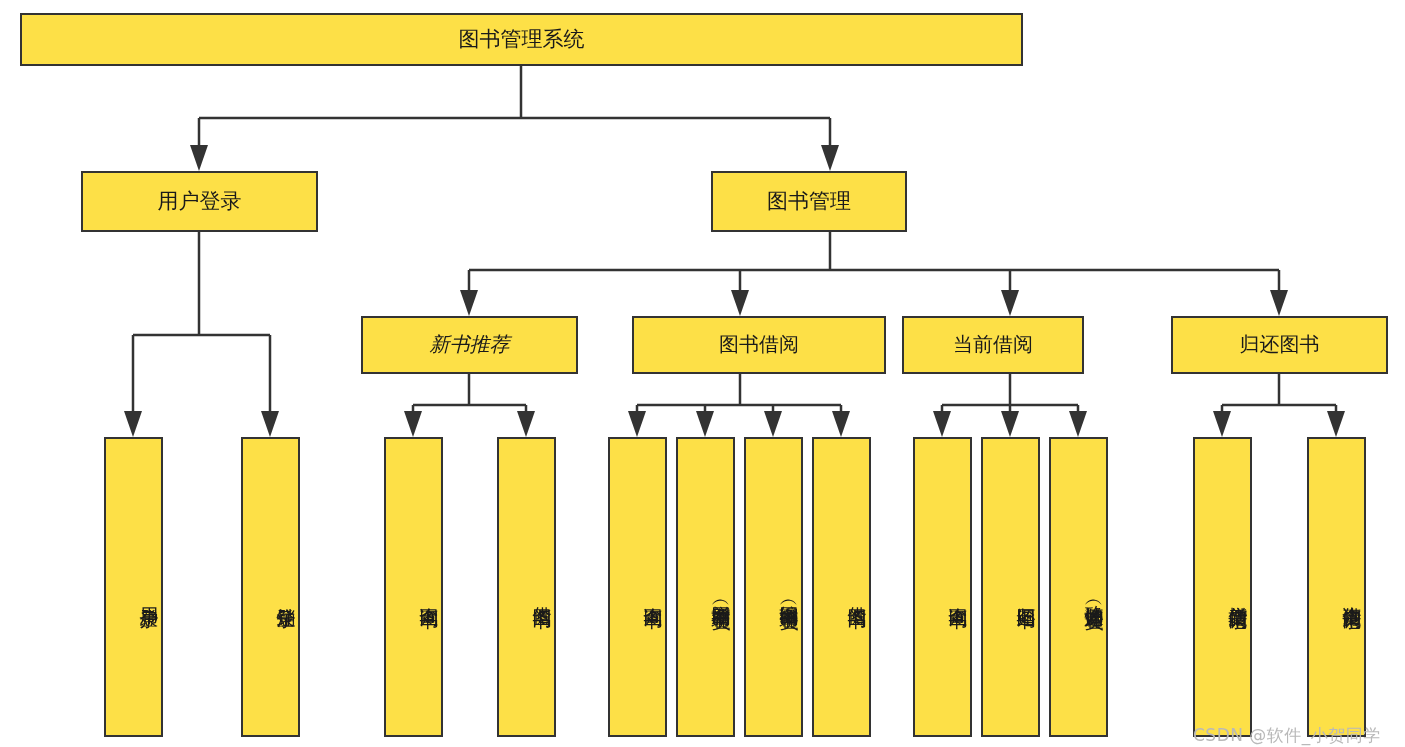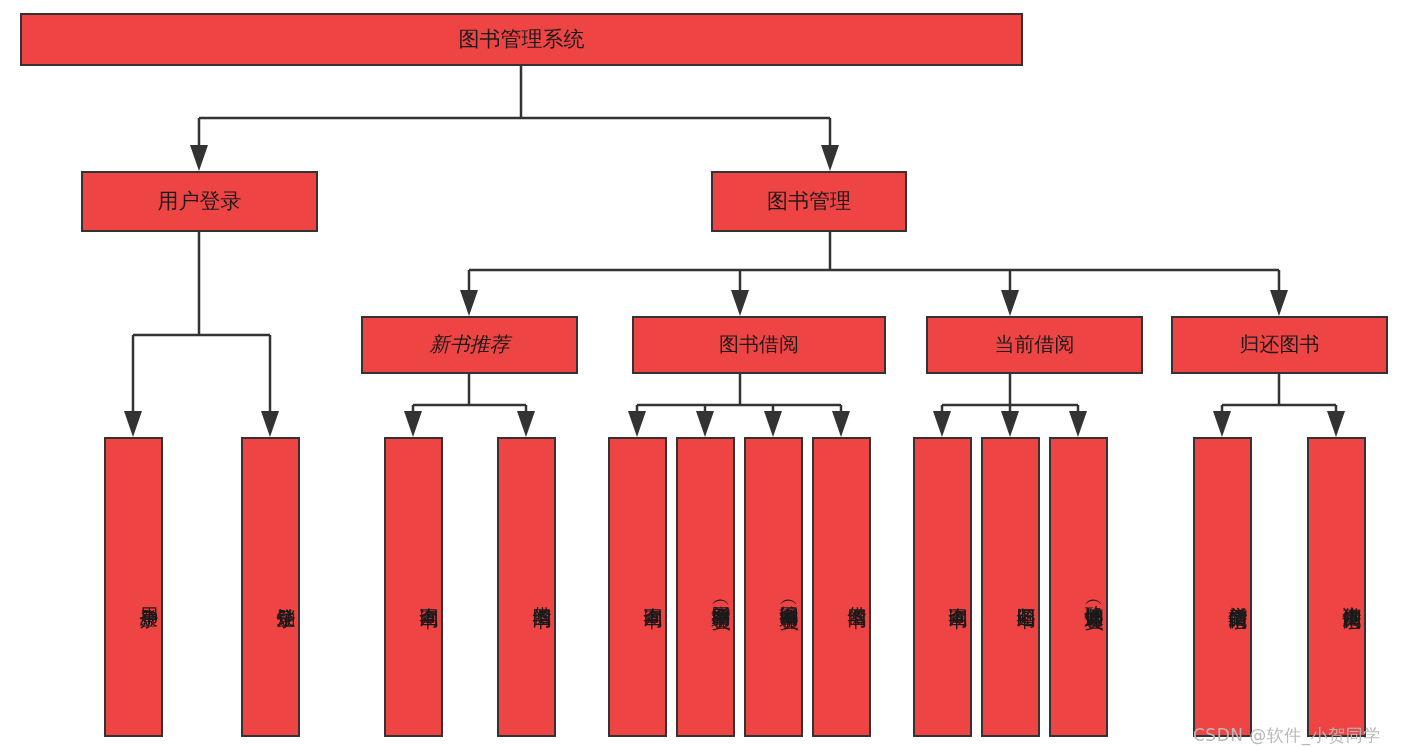--- a/index.html
+++ b/index.html
@@ -15,21 +15,21 @@
     position: relative;
     width: 1405px;
     height: 747px;
     background: #ffffff;
     overflow: hidden;
   }
   
   .node {
     position: absolute;
     box-sizing: border-box;
-    background: #ef4444;
+    background: #fde047;
     border: 2.5px solid #333333;
     display: flex;
     align-items: center;
     justify-content: center;
     color: #1a1a1a;
     line-height: 1.18;
     text-align: center;
   }
   .node.root {
     font-size: 21px;
@@ -165,21 +165,21 @@
   </div>
 
   <div class="node sub" style="left:361px; top:316px; width:217px; height:58px;font-style:italic;">
     <span class="node-label">新书推荐</span>
   </div>
 
   <div class="node sub" style="left:632px; top:316px; width:254px; height:58px;justify-content:center;">
     <span class="node-label">图书借阅</span>
   </div>
 
-  <div class="node sub" style="left:902px; top:316px; width:217px; height:58px;margin-left:24px;">
+  <div class="node sub" style="left:902px; top:316px; width:182px; height:58px;">
     <span class="node-label">当前借阅</span>
   </div>
 
   <div class="node sub" style="left:1171px; top:316px; width:217px; height:58px;">
     <span class="node-label">归还图书</span>
   </div>
 
   <div class="node leaf" style="left:104px; top:437px; width:59px; height:300px;">
     <span class="node-label">用户登录</span>
   </div>

